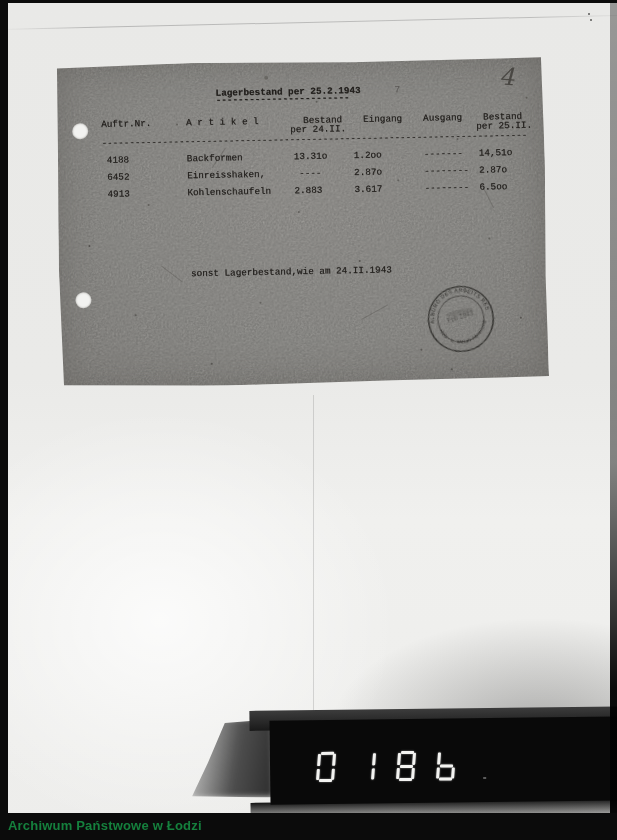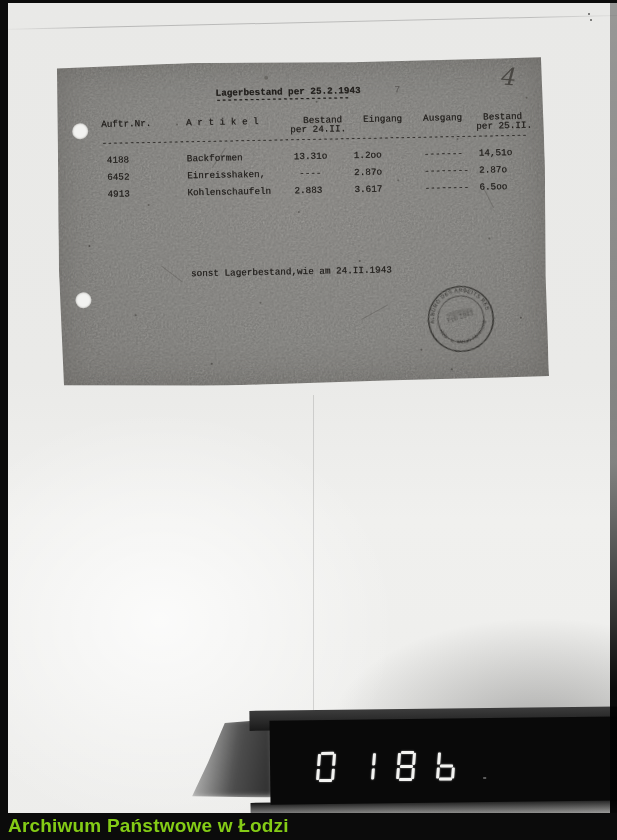--- a/index.html
+++ b/index.html
@@ -82,22 +82,22 @@
   .sg-f{left:0;top:2px;width:3px;height:11.5px;}
   .sg-b{left:15px;top:2px;width:3px;height:11.5px;}
   .sg-g{left:2.5px;top:13.5px;width:13px;height:3px;}
   .sg-e{left:0;top:16.5px;width:3px;height:11.5px;}
   .sg-c{left:15px;top:16.5px;width:3px;height:11.5px;}
   .sg-d{left:2.5px;top:27px;width:13px;height:3px;}
   .dev-dot{position:absolute;left:295px;top:72px;width:3px;height:2px;background:rgba(190,190,190,.45);}
 
   
   .footer{position:absolute;left:0;top:813px;width:617px;height:27px;background:#0b0b0b;z-index:40;}
-  .footer-text{position:absolute;left:8px;top:0;height:27px;line-height:26px;color:#84cc16;
-    font-size:19px;font-weight:700;letter-spacing:.2px;font-family:"Liberation Sans",sans-serif;}
+  .footer-text{position:absolute;left:8px;top:0;height:27px;line-height:26px;color:#15803d;
+    font-size:13px;font-weight:700;letter-spacing:.2px;font-family:"Liberation Sans",sans-serif;}
 </style>
 </head>
 <body>
 
 <svg width="0" height="0" style="position:absolute">
   <filter id="grainF" x="0" y="0" width="100%" height="100%">
     <feTurbulence type="fractalNoise" baseFrequency="0.55" numOctaves="2" result="n"></feTurbulence>
     <feColorMatrix in="n" type="matrix" values="0 0 0 0 0  0 0 0 0 0  0 0 0 0 0  0.55 0.55 0.55 0 0"></feColorMatrix>
   </filter>
 </svg>

